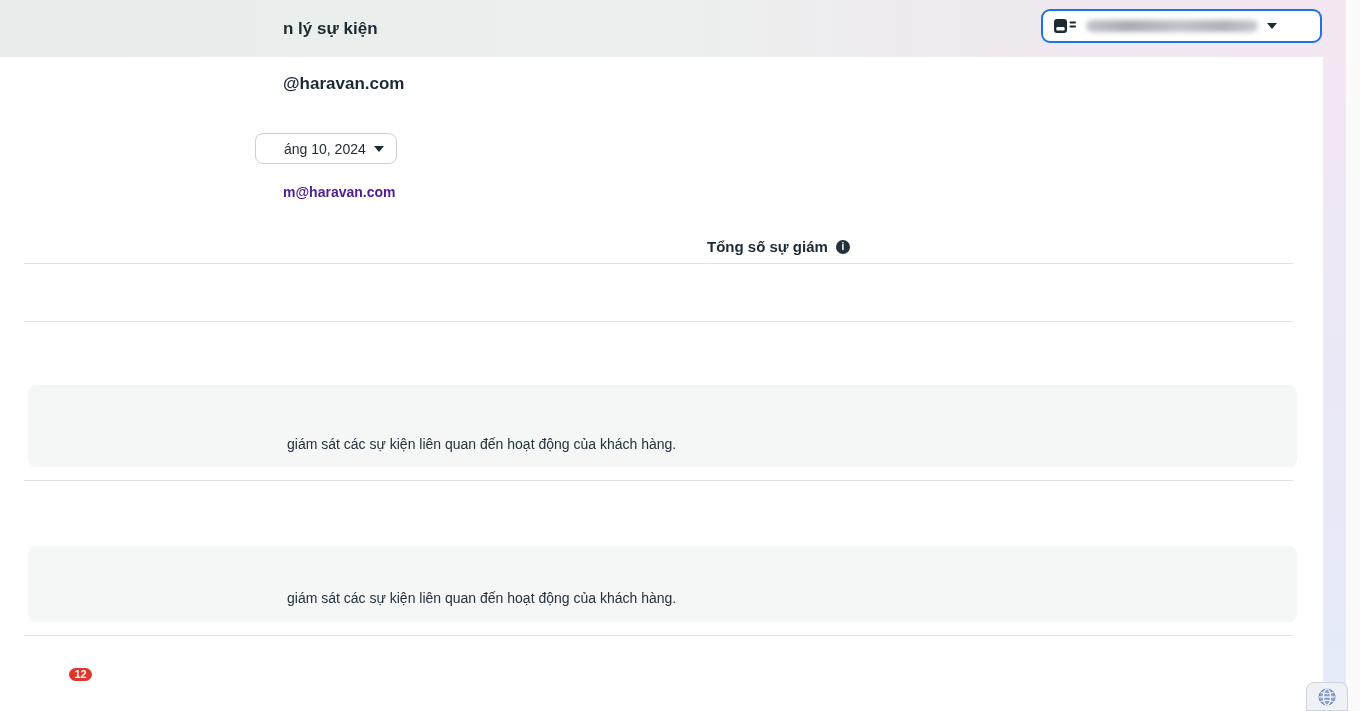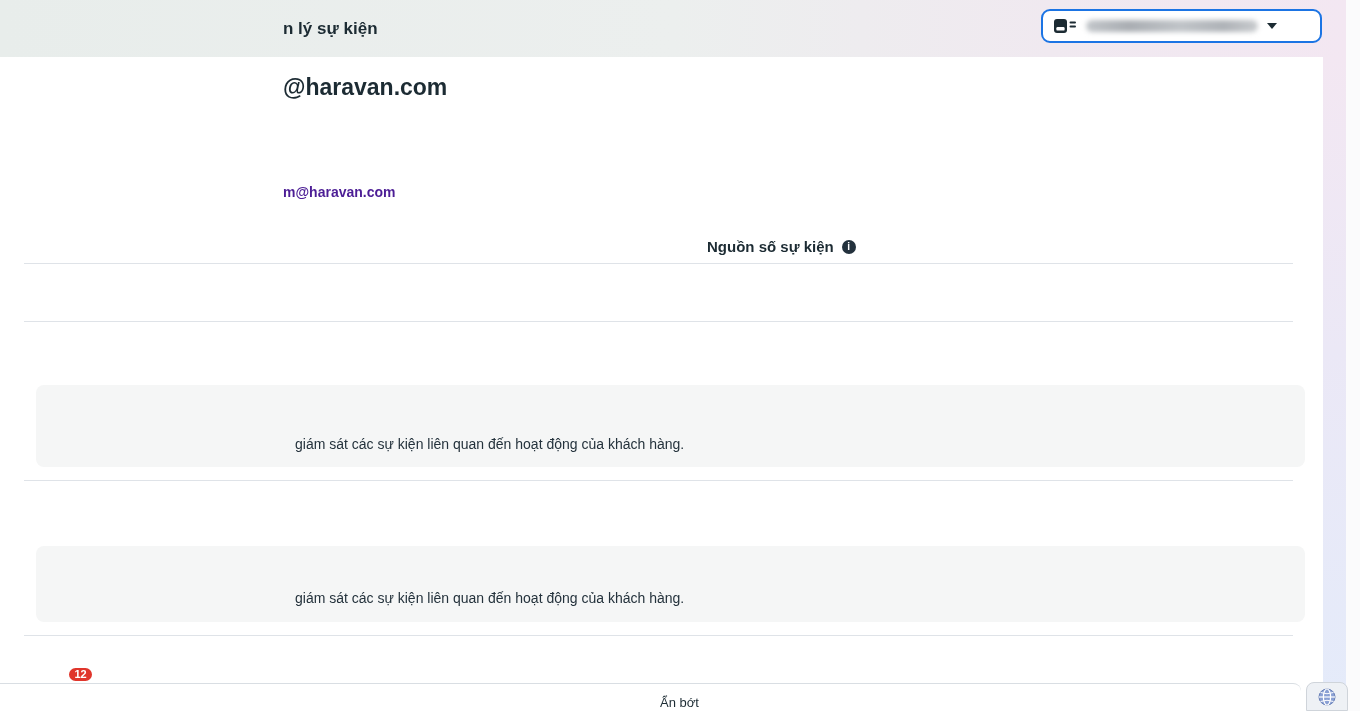--- a/index.html
+++ b/index.html
@@ -22,36 +22,36 @@
   
   #account-dd { left:1041px; top:9px; width:281px; height:34px; background:#fff;
     border:2px solid #1b74e4; border-radius:9px; z-index:6; display:flex; align-items:center;
     padding:0 10px; gap:9px; cursor:pointer; }
   #account-blur { width:172px; height:12px; border-radius:6px; filter:blur(2.5px);
     background:linear-gradient(90deg,#c2c6ca,#a9adb2 25%,#c0c4c8 55%,#aeb2b7 80%,#c8cbce); }
   .caret { width:0; height:0; border-left:5px solid transparent; border-right:5px solid transparent;
     border-top:6px solid #1c2b33; }
 
   
-  #pixel-heading { left:283px; top:74px; font-size:23px; font-weight:700; z-index:4; }
+  #pixel-heading { left:283px; top:74px; font-size:17px; font-weight:700; z-index:4; }
   #date-filter { left:255px; top:133px; width:142px; height:31px; background:#fff;
     border:1px solid #ccd0d5; border-radius:8px; z-index:3; display:flex; align-items:center;
     justify-content:flex-end; padding-right:12px; gap:10px; cursor:pointer; }
   #date-filter .lbl { position:absolute; left:28px; font-size:14px; font-weight:500; white-space:nowrap; }
   #email-link { left:283px; top:184px; font-size:14px; font-weight:700; color:#4c1d95;
     z-index:4; text-decoration:none; cursor:pointer; }
 
   #col-header { left:707px; top:238px; display:flex; align-items:center; gap:8px; z-index:3; }
   #col-header .lbl { font-size:15px; font-weight:700; }
   .info-icon { width:14px; height:14px; border-radius:50%; background:#23313d; color:#fff;
     font-size:10px; font-weight:700; display:flex; align-items:center; justify-content:center;
     line-height:1; cursor:pointer; }
 
   .divider { left:24px; width:1269px; height:1px; background:#dfe3e8; z-index:3; }
-  .gray-row { left:36px; width:1269px; background:#f5f6f6; border-radius:8px; z-index:3; }
+  .gray-row { left:28px; width:1269px; background:#f5f6f6; border-radius:8px; z-index:3; }
   .gray-row .desc { position:absolute; left:259px; font-size:14px; color:#24323c; white-space:nowrap; }
 
   #bottom-bar { left:0; top:683px; width:1301px; height:28px; background:#fff;
     border-top:1px solid #d9dee3; border-top-right-radius:8px; z-index:4; }
   #show-less { position:absolute; left:660px; top:11px; font-size:13px; cursor:pointer; }
 
   #globe-btn { left:1306px; top:682px; width:42px; height:29px; background:#eef1f5;
     border:1px solid #cfd4da; border-radius:8px 8px 0 0; z-index:30; display:flex;
     align-items:flex-start; justify-content:center; padding-top:4px; cursor:pointer; }
 
@@ -115,46 +115,47 @@
           <line x1="17.5" y1="10.5" x2="22" y2="10.5"></line>
         </g>
       </svg>
     </span>
     <span id="account-blur"></span>
     <span class="caret"></span>
   </div>
 
   <div id="pixel-heading" class="abs">@haravan.com</div>
 
+  <div id="date-filter" class="abs">
+    <span class="lbl">áng 10, 2024</span>
+    <span class="caret"></span>
+  </div>
 
   <a id="email-link" class="abs">m@haravan.com</a>
 
   <div id="col-header" class="abs">
-    <span class="lbl">Nguồn số sự kiện</span>
+    <span class="lbl">Tổng số sự giám</span>
     <span class="info-icon">i</span>
   </div>
 
   <div class="divider abs" style="top:263px;"></div>
   <div class="divider abs" style="top:321px;"></div>
 
   <div class="gray-row abs" style="top:385px; height:82px;">
     <span class="desc" style="top:51px;">giám sát các sự kiện liên quan đến hoạt động của khách hàng.</span>
   </div>
 
   <div class="divider abs" style="top:480px;"></div>
 
   <div class="gray-row abs" style="top:546px; height:76px;">
     <span class="desc" style="top:44px;">giám sát các sự kiện liên quan đến hoạt động của khách hàng.</span>
   </div>
 
   <div class="divider abs" style="top:635px;"></div>
 
-  <div id="bottom-bar" class="abs">
-    <span id="show-less">Ẩn bớt</span>
-  </div>
 
   <div id="globe-btn" class="abs">
     <span>
       <svg width="20" height="20" viewBox="0 0 20 20">
         <circle cx="10" cy="10" r="8" fill="#8aa0d4" stroke="#6b82b8" stroke-width="1"></circle>
         <ellipse cx="10" cy="10" rx="3.6" ry="8" fill="none" stroke="#fff" stroke-width="1.2"></ellipse>
         <line x1="2" y1="10" x2="18" y2="10" stroke="#fff" stroke-width="1.2"></line>
         <path d="M3.5 5.5 Q10 8 16.5 5.5" fill="none" stroke="#fff" stroke-width="1"></path>
         <path d="M3.5 14.5 Q10 12 16.5 14.5" fill="none" stroke="#fff" stroke-width="1"></path>
       </svg>

